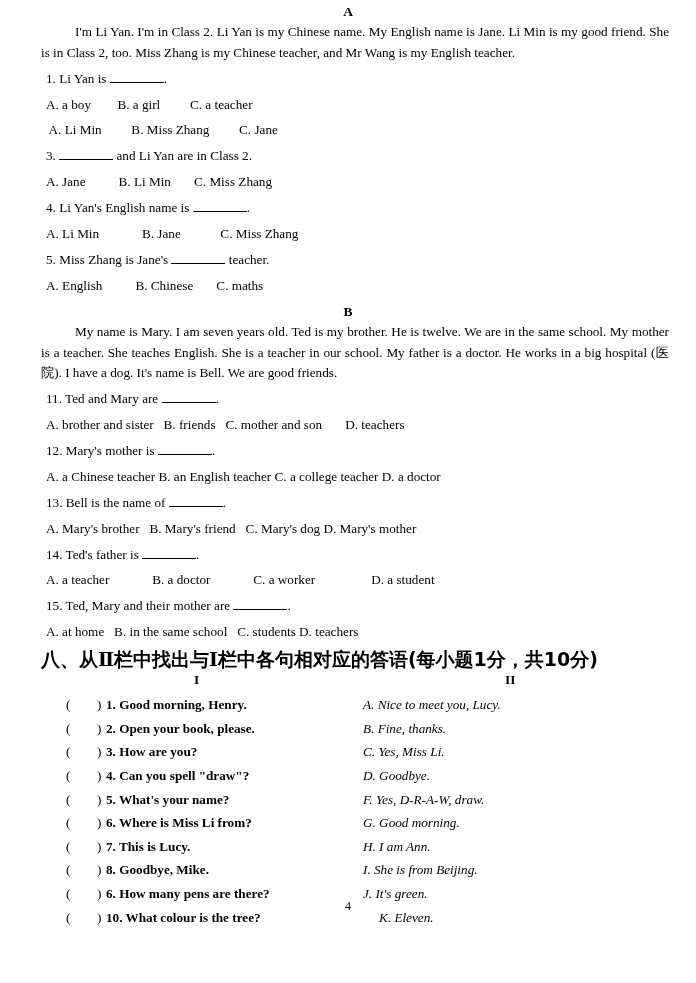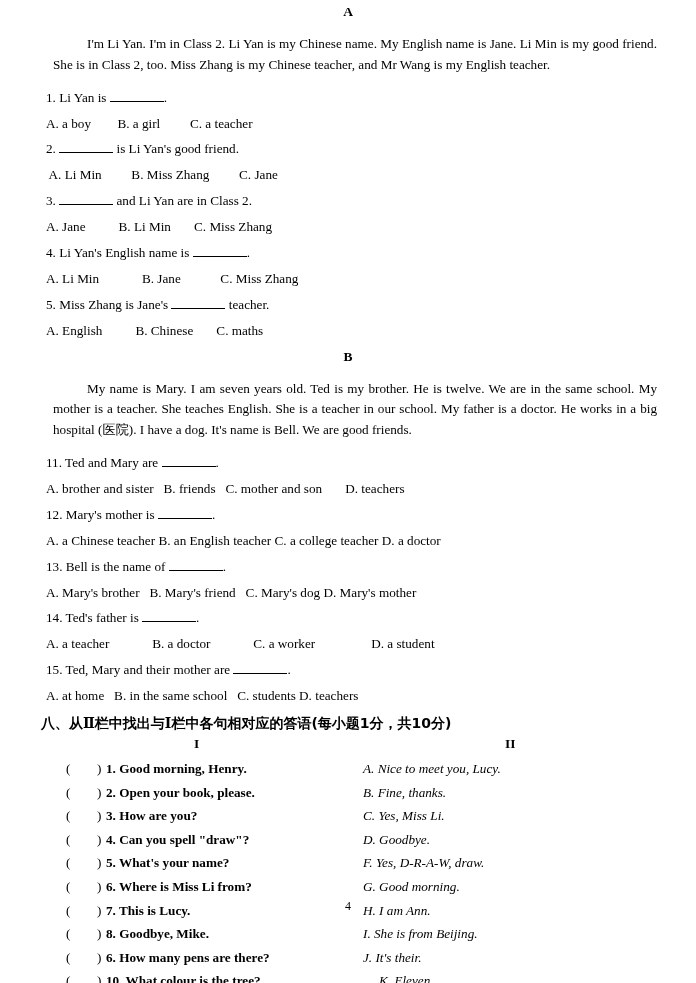--- a/index.html
+++ b/index.html
@@ -36,21 +36,21 @@
     font-weight: bold;
     font-size: 13.5px;
     line-height: 20px;
     margin: 0;
   }
   .passage {
     font-size: 13.2px;
     line-height: 20.8px;
     text-align: justify;
     text-justify: inter-word;
-    margin: 12px;
+    margin: 0;
     padding: 0 27px 0 41px;
     text-indent: 34px;
   }
   .qline {
     font-size: 13.2px;
     line-height: 20.9px;
     margin: 5px;
     padding-left: 41px;
     white-space: pre;
   }
@@ -60,21 +60,21 @@
     border-bottom: 1px solid #000;
     height: 0.82em;
     vertical-align: baseline;
   }
   .blank.w1 { width: 54px; }
 
   
   .cn-heading {
     font-family: "DejaVu Sans", "Liberation Sans", sans-serif;
     font-weight: bold;
-    font-size: 14px;
+    font-size: 19px;
     line-height: 22px;
     margin: 0;
     padding-left: 41px;
     white-space: nowrap;
   }
   .cn-heading .roman {
     font-family: "Liberation Serif", "DejaVu Serif", serif;
   }
 
   
@@ -142,21 +142,20 @@
 <div class="page">
   <div class="content">
 
     <div class="spacer-2"></div>
     <div class="sec-letter">A</div>
     <p class="passage">I'm Li Yan. I'm in Class 2. Li Yan is my Chinese name. My English name is Jane. Li Min is my good friend. She is in Class 2, too. Miss Zhang is my Chinese teacher, and Mr Wang is my English teacher.</p>
 
     <div class="qline"><span>1. Li Yan is </span><span class="blank w1"></span><span>.</span></div>
     <div class="qline">A. a boy        B. a girl         C. a teacher</div>
 
-    <div class="qline"><span>2. </span><span class="blank w1"></span><span> is Li Yan's good friend.</span></div>
     <div class="qline"> A. Li Min         B. Miss Zhang         C. Jane</div>
 
     <div class="qline"><span>3. </span><span class="blank w1"></span><span> and Li Yan are in Class 2.</span></div>
     <div class="qline">A. Jane          B. Li Min       C. Miss Zhang</div>
 
     <div class="qline"><span>4. Li Yan's English name is </span><span class="blank w1"></span><span>.</span></div>
     <div class="qline">A. Li Min             B. Jane            C. Miss Zhang</div>
 
     <div class="qline"><span>5. Miss Zhang is Jane's </span><span class="blank w1"></span><span> teacher.</span></div>
     <div class="qline">A. English          B. Chinese       C. maths</div>
@@ -231,21 +230,21 @@
     <div class="match-row">
       <span class="paren-open">(</span>
       <span class="paren-close">)</span>
       <span class="left-text">8. Goodbye, Mike.</span>
       <span class="right-text">I. She is from Beijing.</span>
     </div>
     <div class="match-row">
       <span class="paren-open">(</span>
       <span class="paren-close">)</span>
       <span class="left-text">6. How many pens are there?</span>
-      <span class="right-text">J. It's their.</span>
+      <span class="right-text">J. It's green.</span>
     </div>
     <div class="match-row">
       <span class="paren-open">(</span>
       <span class="paren-close">)</span>
       <span class="left-text">10. What colour is the tree?</span>
       <span class="right-text shifted">K. Eleven.</span>
     </div>
 
   </div>
 

